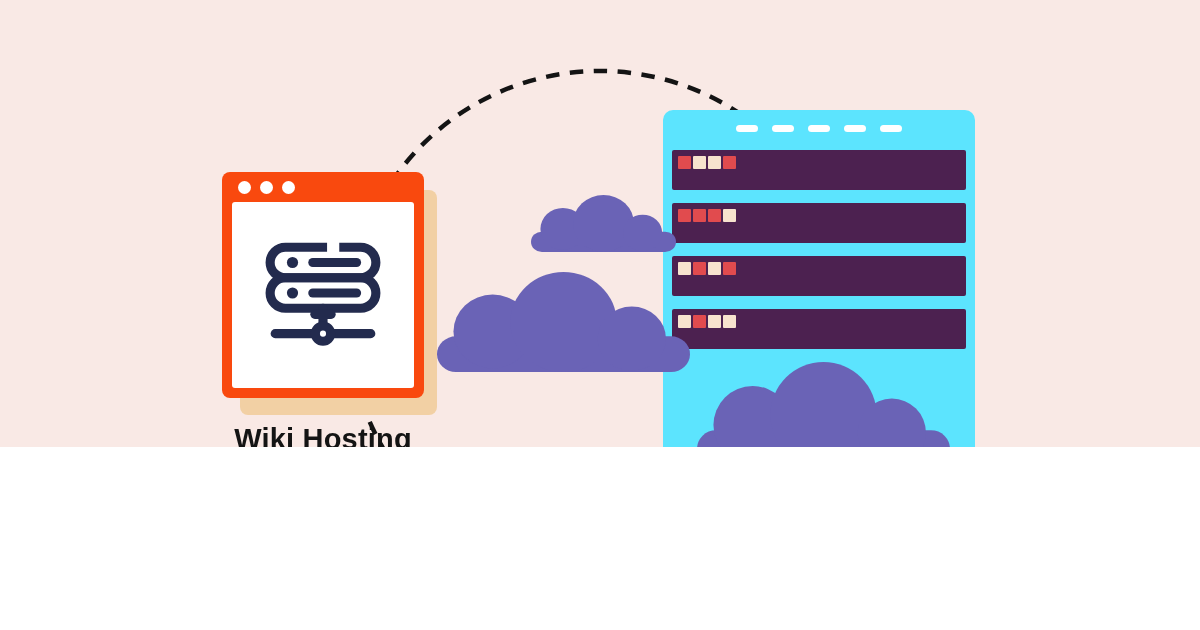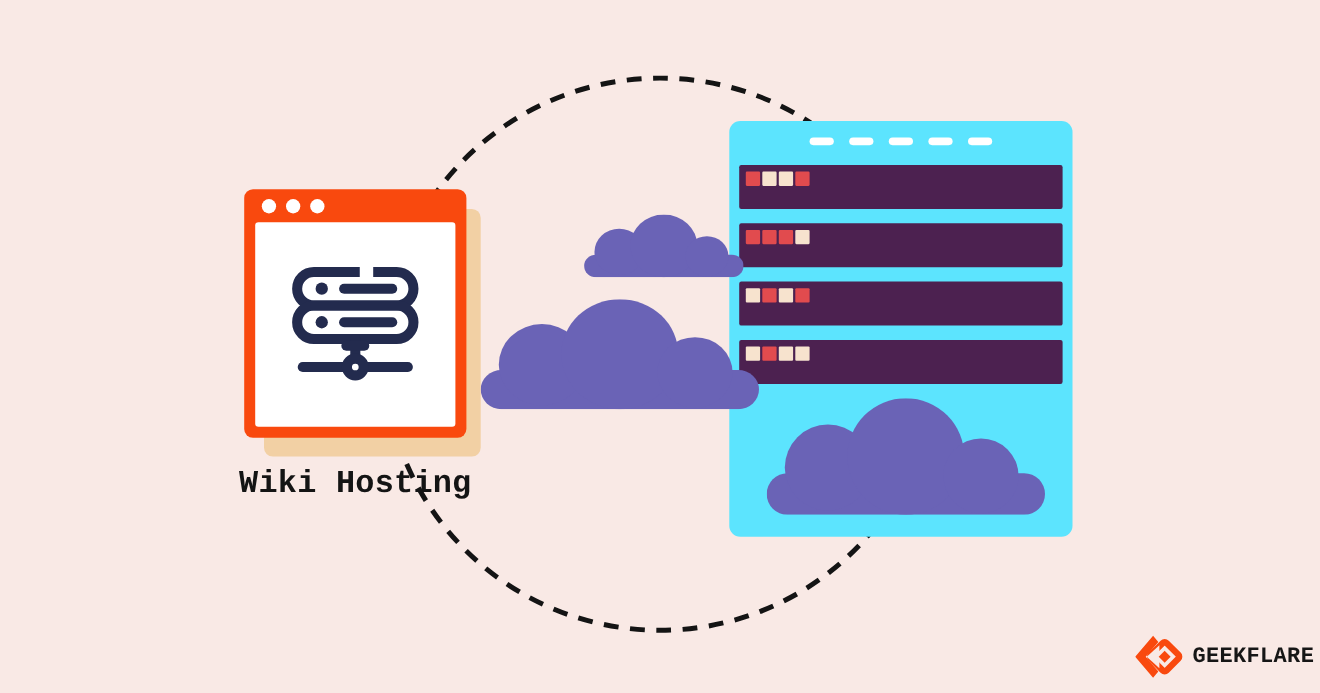--- a/index.html
+++ b/index.html
@@ -2,22 +2,22 @@
 <html style="--bg: #f9e9e5; --orange: #f9490e; --peach: #f2d0a4; --navy: #232b4e; --cyan: #5ce4fe; --plum: #4c2150; --led-red: #e14b4e; --led-cream: #f7e3ce; --cloud: #6a63b6; --ink: #141414;"><head>
 <meta charset="utf-8">
 <style>
   :root{
     --bg:#f9e9e5; --orange:#f9490e; --peach:#f2d0a4; --navy:#232b4e;
     --cyan:#5ce4fe; --plum:#4c2150; --led-red:#e14b4e; --led-cream:#f7e3ce;
     --cloud:#6a63b6; --ink:#141414;
   }
   html,body{margin:0;padding:0;}
   .canvas{
-    position:relative;width:1200px;height:630px;overflow:hidden;
-    background:var(--bg);font-family:Liberation Mono, monospace;
+    position:relative;width:1200px;height:447px;overflow:hidden;
+    background:var(--bg);font-family:Liberation Sans, sans-serif;
   }
   .circle-svg{position:absolute;left:0;top:0;}
   
   .shadow{position:absolute;left:240px;top:190px;width:197px;height:225px;
     background:var(--peach);border-radius:8px;}
   .window{position:absolute;left:222px;top:172px;width:202px;height:226px;
     background:var(--orange);border-radius:8px;}
   .win-dots{display:flex;gap:9px;padding:9px 0 0 16px;}
   .win-dot{width:13px;height:13px;border-radius:50%;background:#fff;}
   .win-content{position:absolute;left:10px;top:30px;right:10px;bottom:10px;

